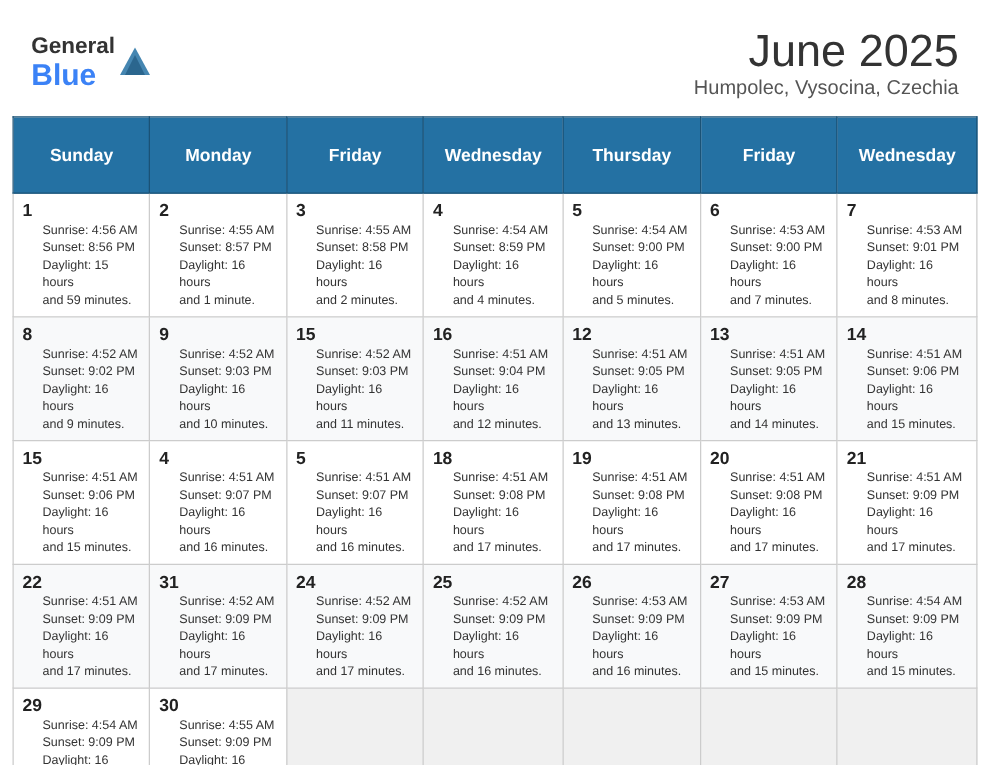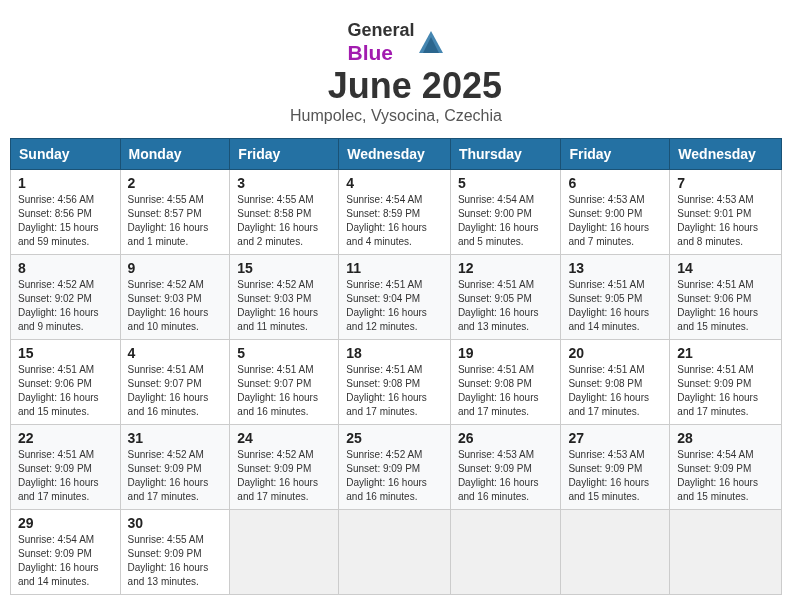--- a/index.html
+++ b/index.html
@@ -8,64 +8,63 @@
       background: #fff;
       width: 792px;
       min-height: 612px;
       padding: 10px;
     }
     .header {
       display: flex;
       justify-content: space-between;
       align-items: center;
       padding: 10px 15px 5px 15px;
-      flex-direction: column;
     }
     .logo {
       display: flex;
       align-items: center;
     }
     .logo-text-general {
       font-size: 18px;
       font-weight: bold;
       color: #333;
     }
     .logo-text-blue {
-      font-size: 21px;
-      font-weight: bold;
-      color: #a21caf;
+      font-size: 24px;
+      font-weight: bold;
+      color: #3b82f6;
     }
     .logo-icon {
       width: 28px;
       height: 28px;
       margin-left: 2px;
     }
     .title-block {
       text-align: right;
     }
     .calendar-title {
       font-size: 36px;
-      font-weight: bold;
+      font-weight: normal;
       color: #333;
     }
     .calendar-subtitle {
       font-size: 16px;
       color: #555;
       text-align: center;
     }
     .calendar-table {
       width: 100%;
       border-collapse: collapse;
       margin-top: 8px;
     }
     .calendar-table th {
       background-color: #2471a3;
       color: #fff;
-      text-align: left;
-      padding: 7px 8px;
+      text-align: center;
+      padding: 22px 8px;
       font-size: 14px;
       font-weight: bold;
       border: 1px solid #1a5276;
     }
     .calendar-table td {
       border: 1px solid #ccc;
       vertical-align: top;
       padding: 5px 7px;
       font-size: 10.5px;
       color: #333;
@@ -80,20 +79,21 @@
       font-size: 14px;
       font-weight: bold;
       color: #222;
       display: block;
       margin-bottom: 2px;
     }
     .day-info {
       font-size: 10px;
       color: #333;
       line-height: 1.4;
+      margin-left: 16px;
     }
     td.empty {
       background: #f0f0f0;
     }
   </style>
 </head>
 <body>
 
 <div class="header">
   <div class="logo">
@@ -162,21 +162,21 @@
         </td>
         <td>
           <span class="day-number">9</span>
           <div class="day-info">Sunrise: 4:52 AM<br>Sunset: 9:03 PM<br>Daylight: 16 hours<br>and 10 minutes.</div>
         </td>
         <td>
           <span class="day-number">15</span>
           <div class="day-info">Sunrise: 4:52 AM<br>Sunset: 9:03 PM<br>Daylight: 16 hours<br>and 11 minutes.</div>
         </td>
         <td>
-          <span class="day-number">11</span>
+          <span class="day-number">16</span>
           <div class="day-info">Sunrise: 4:51 AM<br>Sunset: 9:04 PM<br>Daylight: 16 hours<br>and 12 minutes.</div>
         </td>
         <td>
           <span class="day-number">12</span>
           <div class="day-info">Sunrise: 4:51 AM<br>Sunset: 9:05 PM<br>Daylight: 16 hours<br>and 13 minutes.</div>
         </td>
         <td>
           <span class="day-number">13</span>
           <div class="day-info">Sunrise: 4:51 AM<br>Sunset: 9:05 PM<br>Daylight: 16 hours<br>and 14 minutes.</div>
         </td>

